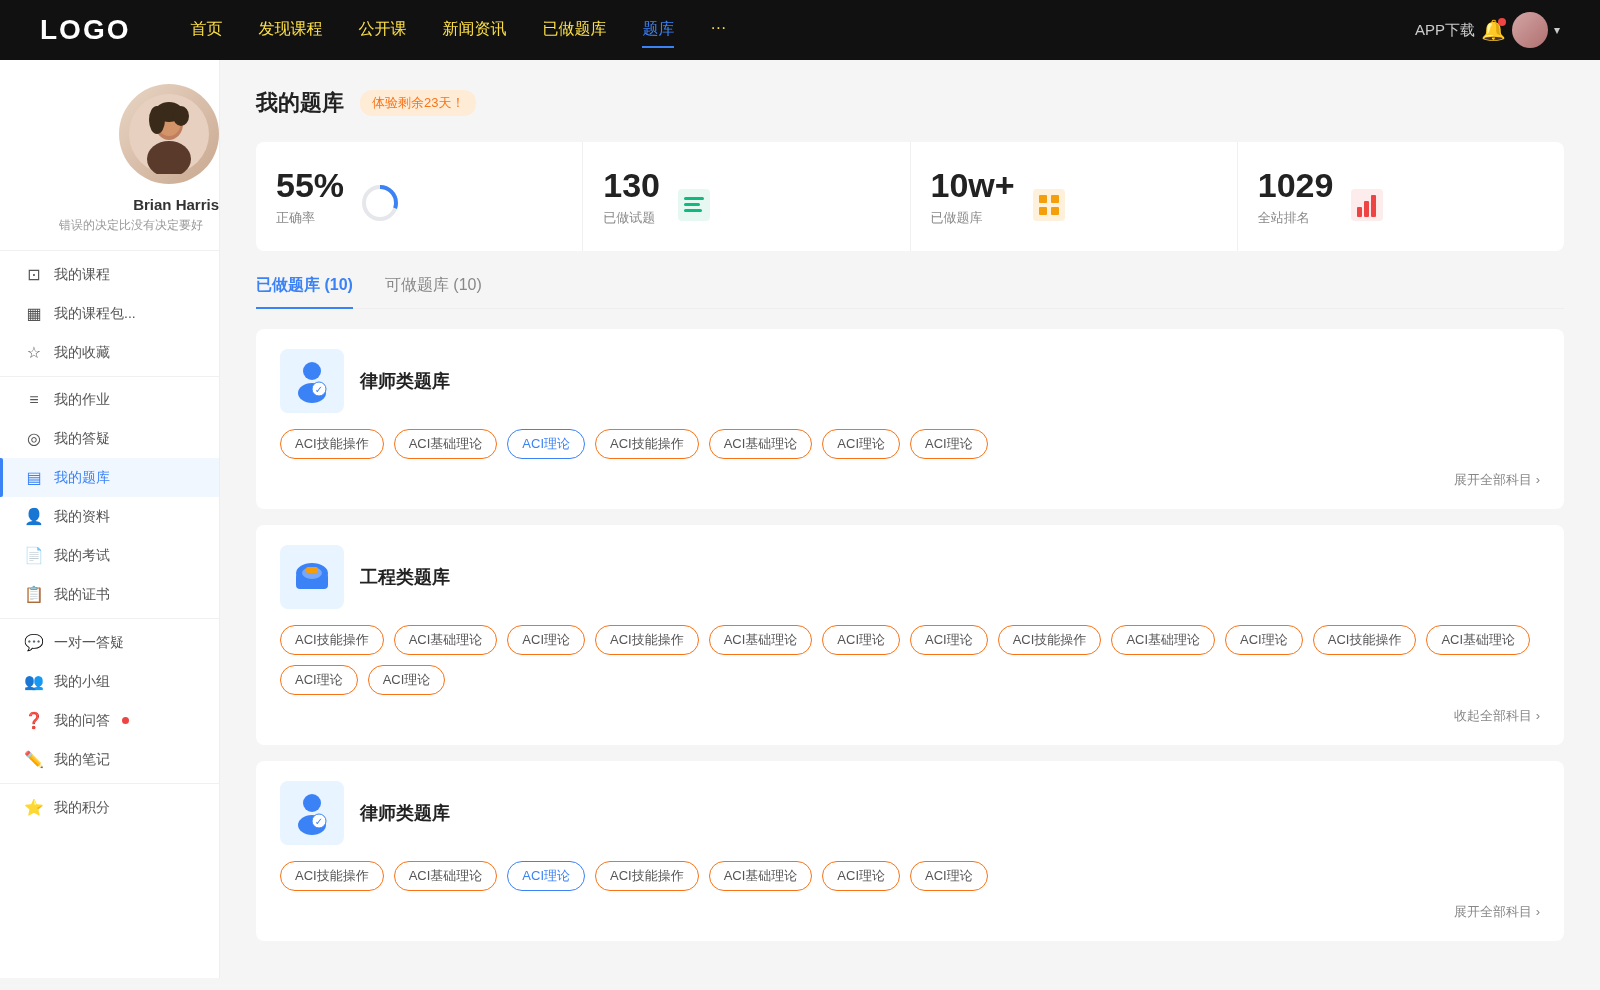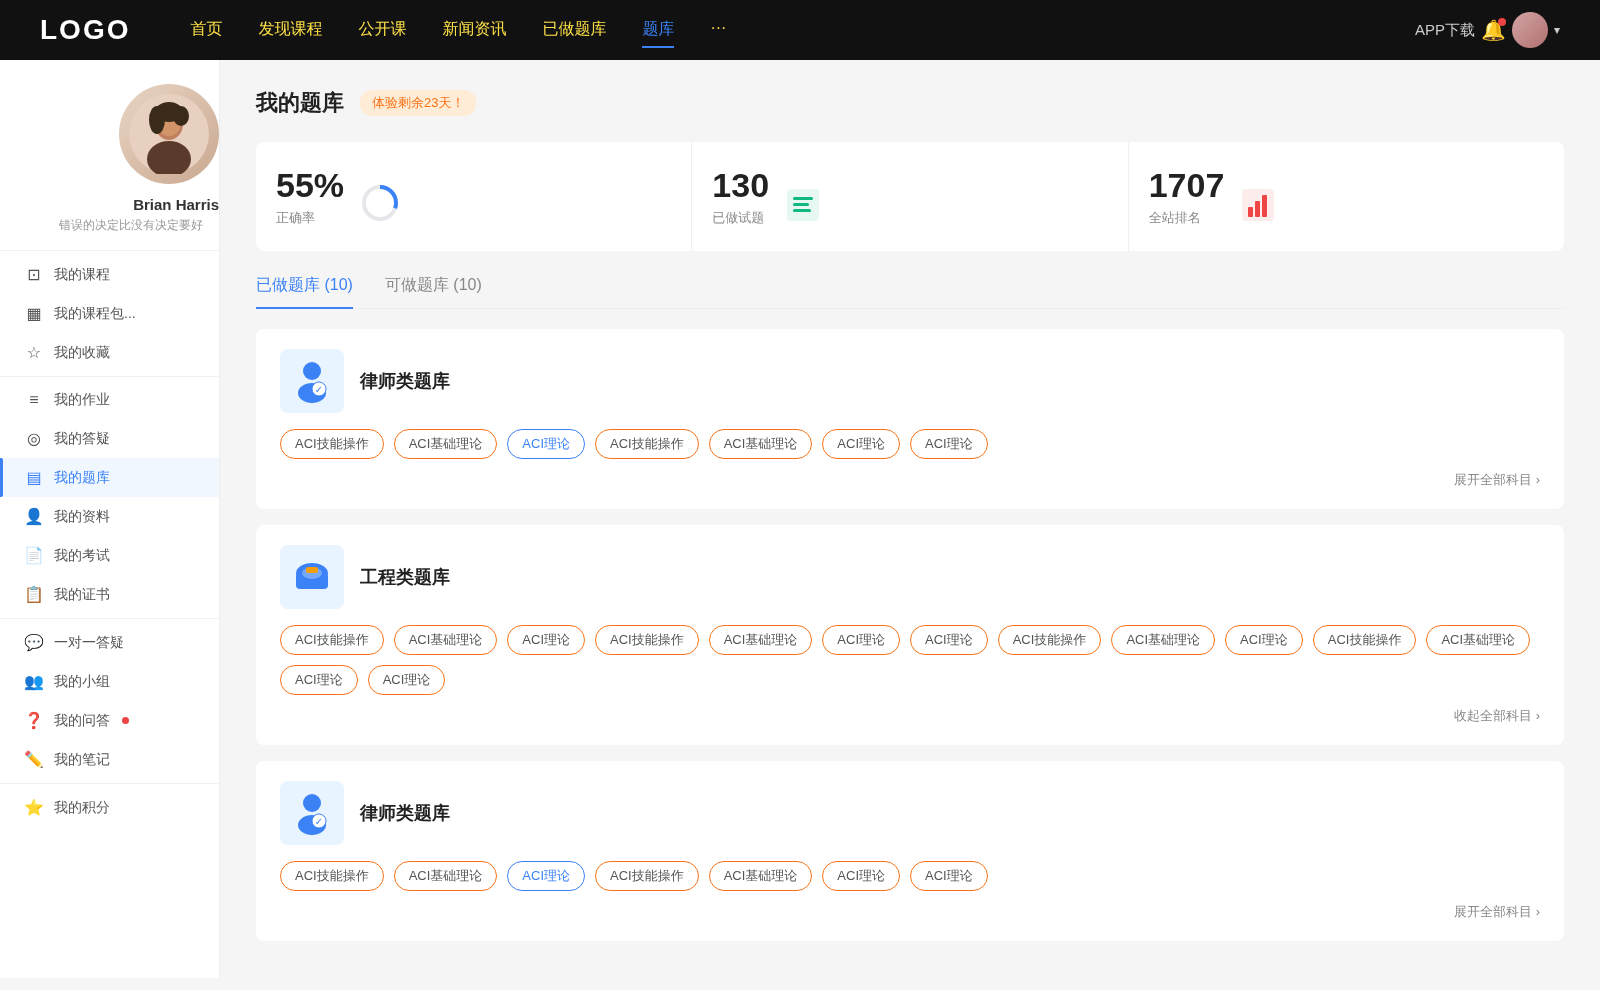--- a/index.html
+++ b/index.html
@@ -79,21 +79,21 @@
     .stat-card:last-child { border-right: none; }
     .stat-number { font-size: 34px; font-weight: 700; color: #222; }
     .stat-label { font-size: 13px; color: #888; margin-top: 4px; }
 
     
     .tabs { display: flex; gap: 32px; margin-bottom: 20px; border-bottom: 1px solid #eee; }
     .tab {
       font-size: 16px; color: #888; padding-bottom: 12px;
       cursor: pointer; position: relative;
     }
-    .tab.active { color: #3b82f6; font-weight: 400; }
+    .tab.active { color: #3b82f6; font-weight: 700; }
     .tab.active::after {
       content: ''; position: absolute; bottom: -1px; left: 0; right: 0;
       height: 2px; background: #3b82f6;
     }
 
     
     .bank-section {
       background: #fff; border-radius: 8px; margin-bottom: 16px;
       padding: 20px 24px;
     }
@@ -254,24 +254,39 @@
         <div>
           <svg width="36" height="36" viewBox="0 0 36 36">
             <rect x="2" y="2" width="32" height="32" rx="4" fill="#10b981" opacity="0.1"></rect>
             <rect x="8" y="10" width="20" height="3" rx="1.5" fill="#10b981"></rect>
             <rect x="8" y="16" width="16" height="3" rx="1.5" fill="#10b981"></rect>
             <rect x="8" y="22" width="18" height="3" rx="1.5" fill="#10b981"></rect>
           </svg>
         </div>
       </div>
 
-
       <div class="stat-card">
         <div>
-          <div class="stat-number">1707</div>
+          <div class="stat-number">10w+</div>
+          <div class="stat-label">已做题库</div>
+        </div>
+        <div>
+          <svg width="36" height="36" viewBox="0 0 36 36">
+            <rect x="2" y="2" width="32" height="32" rx="4" fill="#f59e0b" opacity="0.15"></rect>
+            <rect x="8" y="8" width="8" height="8" rx="1" fill="#f59e0b"></rect>
+            <rect x="20" y="8" width="8" height="8" rx="1" fill="#f59e0b"></rect>
+            <rect x="8" y="20" width="8" height="8" rx="1" fill="#f59e0b"></rect>
+            <rect x="20" y="20" width="8" height="8" rx="1" fill="#f59e0b"></rect>
+          </svg>
+        </div>
+      </div>
+
+      <div class="stat-card">
+        <div>
+          <div class="stat-number">1029</div>
           <div class="stat-label">全站排名</div>
         </div>
         <div>
           <svg width="36" height="36" viewBox="0 0 36 36">
             <rect x="2" y="2" width="32" height="32" rx="4" fill="#ef4444" opacity="0.1"></rect>
             <rect x="8" y="20" width="5" height="10" rx="1" fill="#ef4444"></rect>
             <rect x="15" y="14" width="5" height="16" rx="1" fill="#ef4444"></rect>
             <rect x="22" y="8" width="5" height="22" rx="1" fill="#ef4444"></rect>
           </svg>
         </div>

